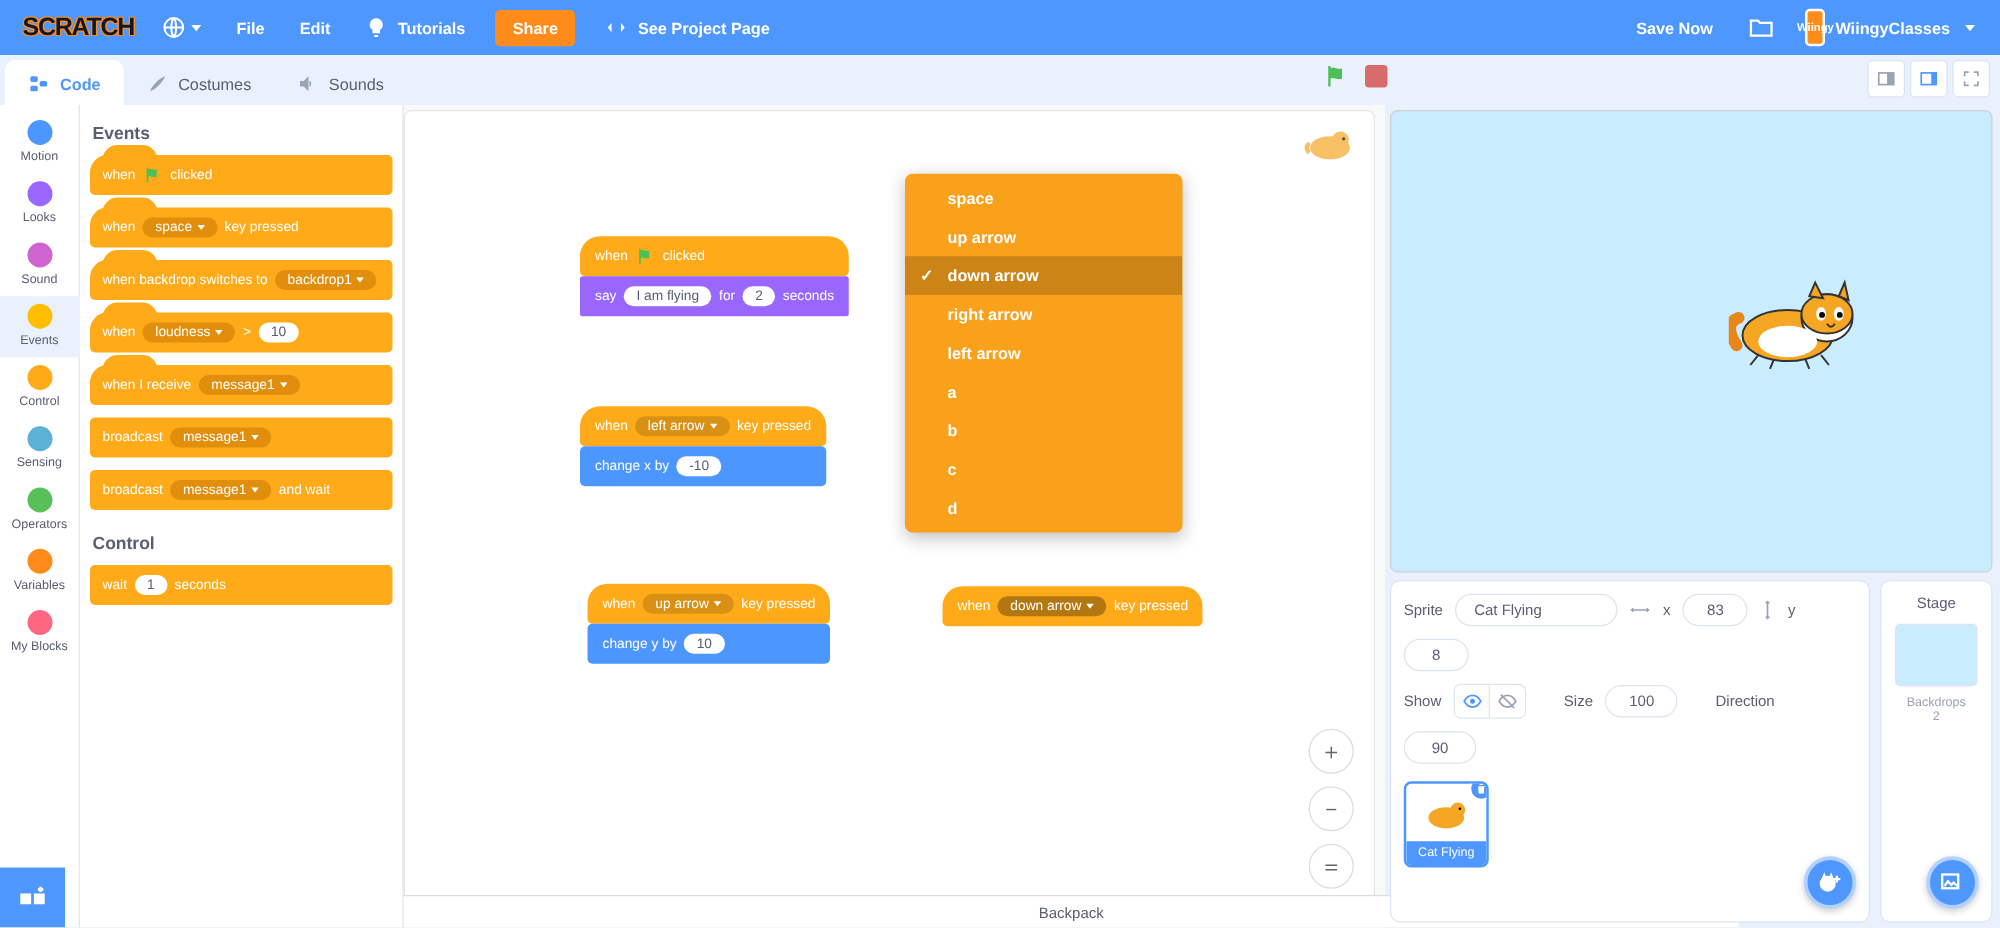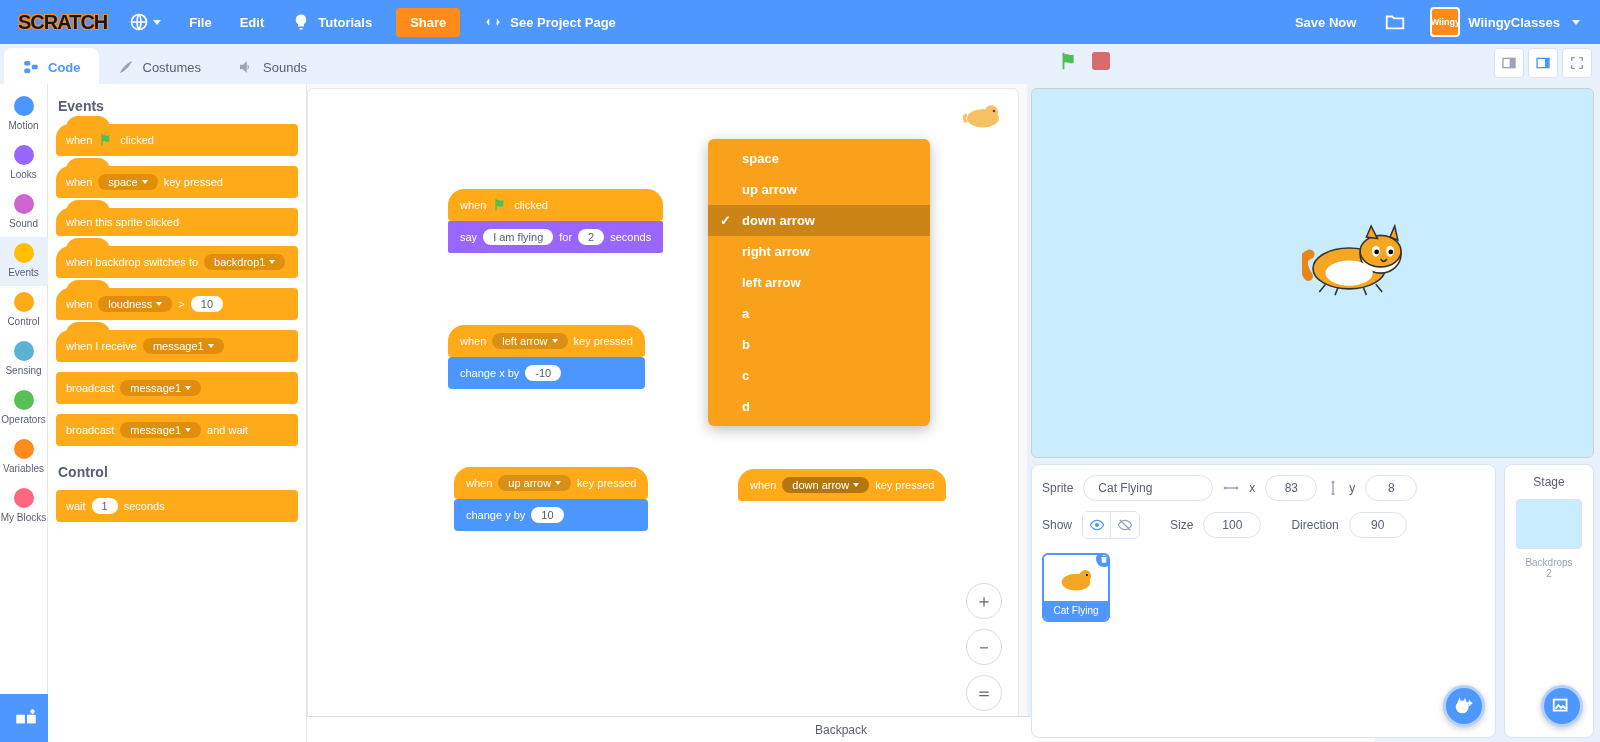--- a/index.html
+++ b/index.html
@@ -10,39 +10,39 @@
 .logo { font-weight:900; font-size:20px; letter-spacing:-1px; color:#0f172a; text-shadow:1px 1px 0 #ff8c1a,-1px -1px 0 #ff8c1a,1px -1px 0 #ff8c1a,-1px 1px 0 #ff8c1a; padding:0 8px; cursor:pointer; }
 .menubar .mitem { padding:0 14px; height:44px; display:flex; align-items:center; cursor:pointer; font-weight:700; font-size:13px; }
 .globe-icon svg { width:20px; height:20px; }
 .project-title { background:rgba(255,255,255,.25); border:1px dashed rgba(255,255,255,.4); color:#fff; padding:6px 12px; width:190px; border-radius:4px; font-weight:700; font-size:13px; }
 .share-btn { background:#ff8c1a; padding:7px 14px; border-radius:4px; font-weight:700; font-size:13px; cursor:pointer; margin-left:10px; }
 .see-pp { display:flex; align-items:center; gap:8px; margin-left:12px; padding:6px 12px; font-weight:700; font-size:13px; cursor:pointer; }
 .spacer { flex:1; }
 .save-now { font-weight:700; font-size:13px; padding:0 14px; cursor:pointer; }
 .folder-icon svg{width:22px;height:22px;}
 .user-area { display:flex; align-items:center; gap:8px; padding:0 10px; cursor:pointer; }
-.user-avatar{width:30px;height:30px;background:#ff8c1a;border:2px solid #fff;border-radius:4px;display:flex;align-items:center;justify-content:center;font-size:9px;color:#fff;font-weight:700;}
+.user-avatar{width:16px;height:30px;background:#ff8c1a;border:2px solid #fff;border-radius:4px;display:flex;align-items:center;justify-content:center;font-size:9px;color:#fff;font-weight:700;}
 .caret{width:0;height:0;border-left:4px solid transparent;border-right:4px solid transparent;border-top:5px solid #fff;display:inline-block;margin-left:4px;}
 
 
 .tabrow { height:40px; display:flex; align-items:flex-end; padding:0 0 0 4px; position:relative; background:#e9f1fc;}
 .tab { display:flex; align-items:center; gap:8px; padding:10px 18px 8px; border-radius:8px 8px 0 0; font-size:13px; color:#575e75; cursor:pointer; }
 .tab.active { background:#fff; color:#4d97ff; font-weight:700;}
 .tab .ticon{width:18px;height:18px;}
 .stage-controls { position:absolute; right:490px; top:6px; display:flex; gap:12px; align-items:center;}
 .green-flag{cursor:pointer;}
 .stop-btn{width:18px;height:18px;background:#d86c6c;border-radius:3px;cursor:pointer;}
 .stage-size-buttons{position:absolute;right:8px;top:4px;display:flex;gap:4px;}
 .ssbtn{width:30px;height:30px;background:#fff;border:1px solid #d9e3f2;border-radius:4px;display:flex;align-items:center;justify-content:center;cursor:pointer;}
 
 
 .main { display:flex; height:calc(742px - 44px - 40px); }
 
 
-.categories { width:48px; background:#fff; border-right:1px solid #e6e6e6; display:flex; flex-direction:column; align-items:center; padding-top:6px; position:relative;}
+.categories { width:64px; background:#fff; border-right:1px solid #e6e6e6; display:flex; flex-direction:column; align-items:center; padding-top:6px; position:relative;}
 .cat { width:64px; text-align:center; padding:6px 0 8px; cursor:pointer; font-size:10px; color:#575e75;}
 .cat.selected{background:#e9f1fc;}
 .cat-dot{width:20px;height:20px;border-radius:50%;margin:0 auto 4px;}
 .add-ext{position:absolute;bottom:0;left:0;width:52px;height:48px;background:#4d97ff;display:flex;align-items:center;justify-content:center;cursor:pointer;}
 
 
 .palette { width:258px; background:#fff; overflow-y:auto; padding:10px 8px 20px; position:relative; }
 .palette h4 { font-size:14px; color:#575e75; margin:4px 0 10px 2px; font-weight:700;}
 .pblock{background:#ffab19;color:#fff;border-radius:4px;padding:8px 10px;margin-bottom:10px;font-size:11px;display:flex;align-items:center;gap:6px;position:relative;cursor:grab;border-top-left-radius:14px;}
 .pblock.hat::before{content:"";position:absolute;top:-8px;left:10px;width:44px;height:14px;background:#ffab19;border-radius:12px 12px 0 0;}
@@ -71,21 +71,21 @@
 .key-menu::after{content:"";position:absolute;bottom:-10px;left:100px;width:0;height:0;border-left:10px solid transparent;border-right:10px solid transparent;border-top:10px solid #f9a11b;}
 .km-inner{max-height:314px;overflow-y:auto;}
 .km-item{padding:8px 14px 8px 34px;color:#fff;font-size:13px;font-weight:600;cursor:pointer;position:relative;}
 .km-item.sel{background:rgba(0,0,0,.18);}
 .km-item.sel::before{content:"✓";position:absolute;left:12px;}
 .km-inner::-webkit-scrollbar{width:14px;}
 .km-inner::-webkit-scrollbar-track{background:#e6e6e6;}
 .km-inner::-webkit-scrollbar-thumb{background:#bfbfbf;}
 
 
-.rightcol{width:573px;display:flex;flex-direction:column;padding:4px 6px 4px 4px;gap:6px;}
+.rightcol{width:492px;display:flex;flex-direction:column;padding:4px 6px 4px 4px;gap:6px;}
 .stage-wrap{background:#c9ecff;border:1px solid #d0d0d0;border-radius:6px;height:370px;position:relative;overflow:hidden;}
 .cat-sprite{position:absolute;left:270px;top:130px;}
 .under-stage{display:flex;gap:8px;flex:1;}
 .sprite-panel{flex:1;background:#fff;border:1px solid #dce4f2;border-radius:8px;padding:10px;display:flex;flex-direction:column;position:relative;}
 .sp-row{display:flex;align-items:center;gap:10px;font-size:12px;color:#575e75;flex-wrap:wrap;}
 .sp-row + .sp-row{margin-top:10px;}
 .txt-in{border:1px solid #dce4f2;border-radius:18px;padding:5px 14px;font-size:12px;color:#575e75;width:70px;text-align:center;}
 .txt-in.wide{width:130px;text-align:left;}
 .lbl{font-size:12px;}
 .show-btns{display:flex;border:1px solid #dce4f2;border-radius:6px;overflow:hidden;}
@@ -269,21 +269,20 @@
 
     <div class="pblock hat">
       <span>when</span>
       <span class="dropd">
           <span>space</span>
           <span class="minicaret"></span>
         </span>
       <span>key pressed</span>
     </div>
 
-    <div class="pblock hat">when this sprite clicked</div>
 
     <div class="pblock hat">
       <span>when backdrop switches to</span>
       <span class="dropd">
           <span>backdrop1</span>
           <span class="minicaret"></span>
         </span>
     </div>
 
     <div class="pblock hat">

